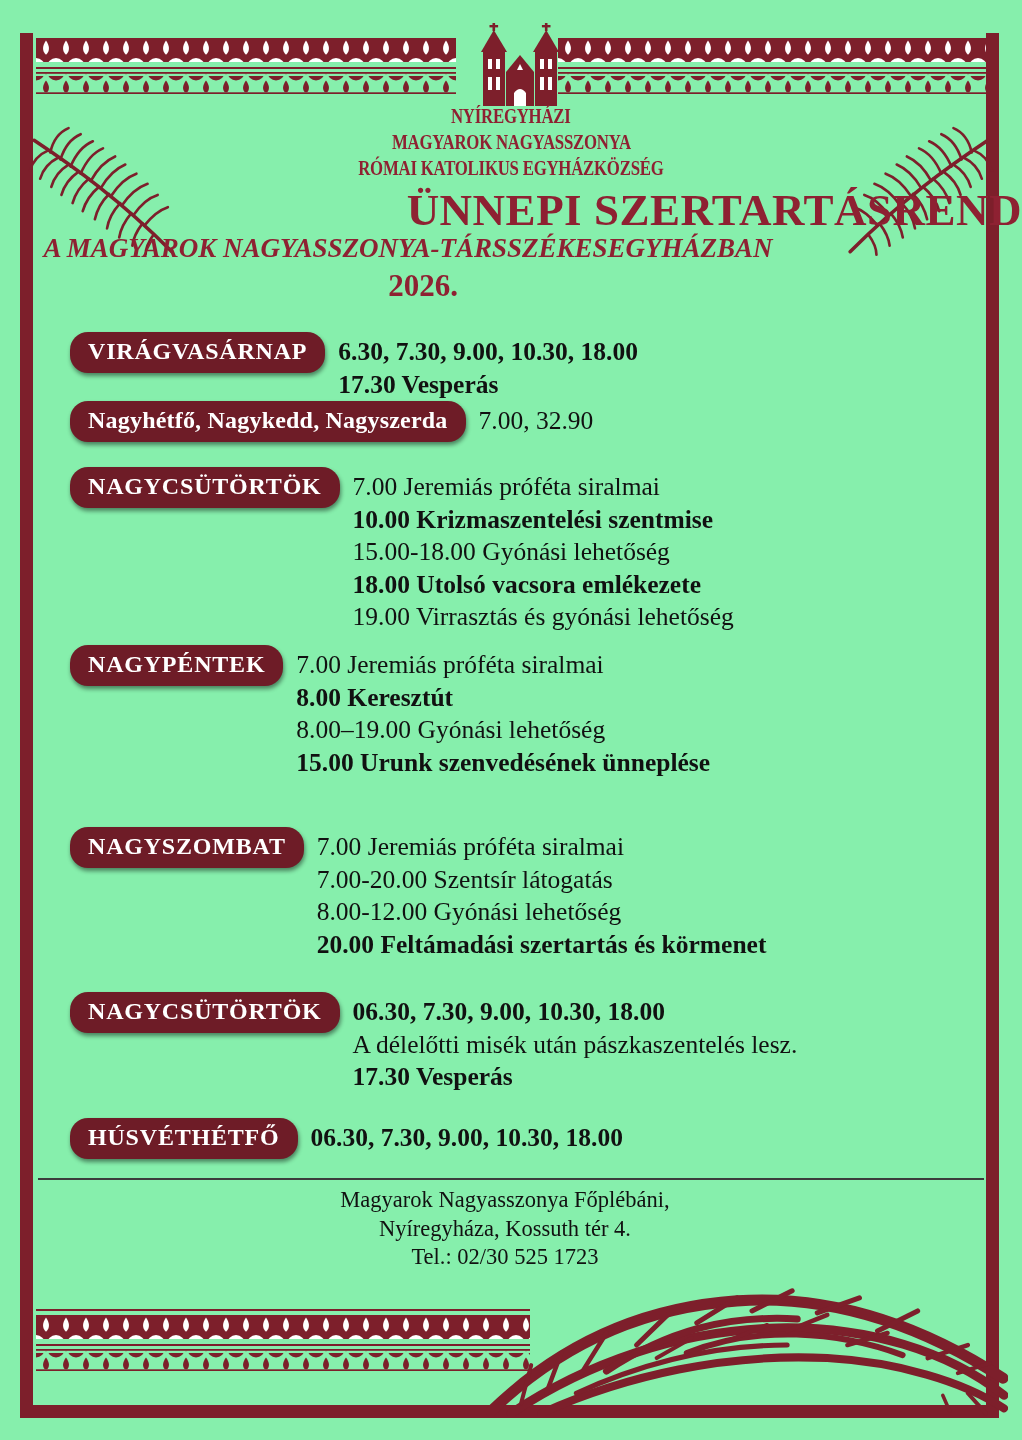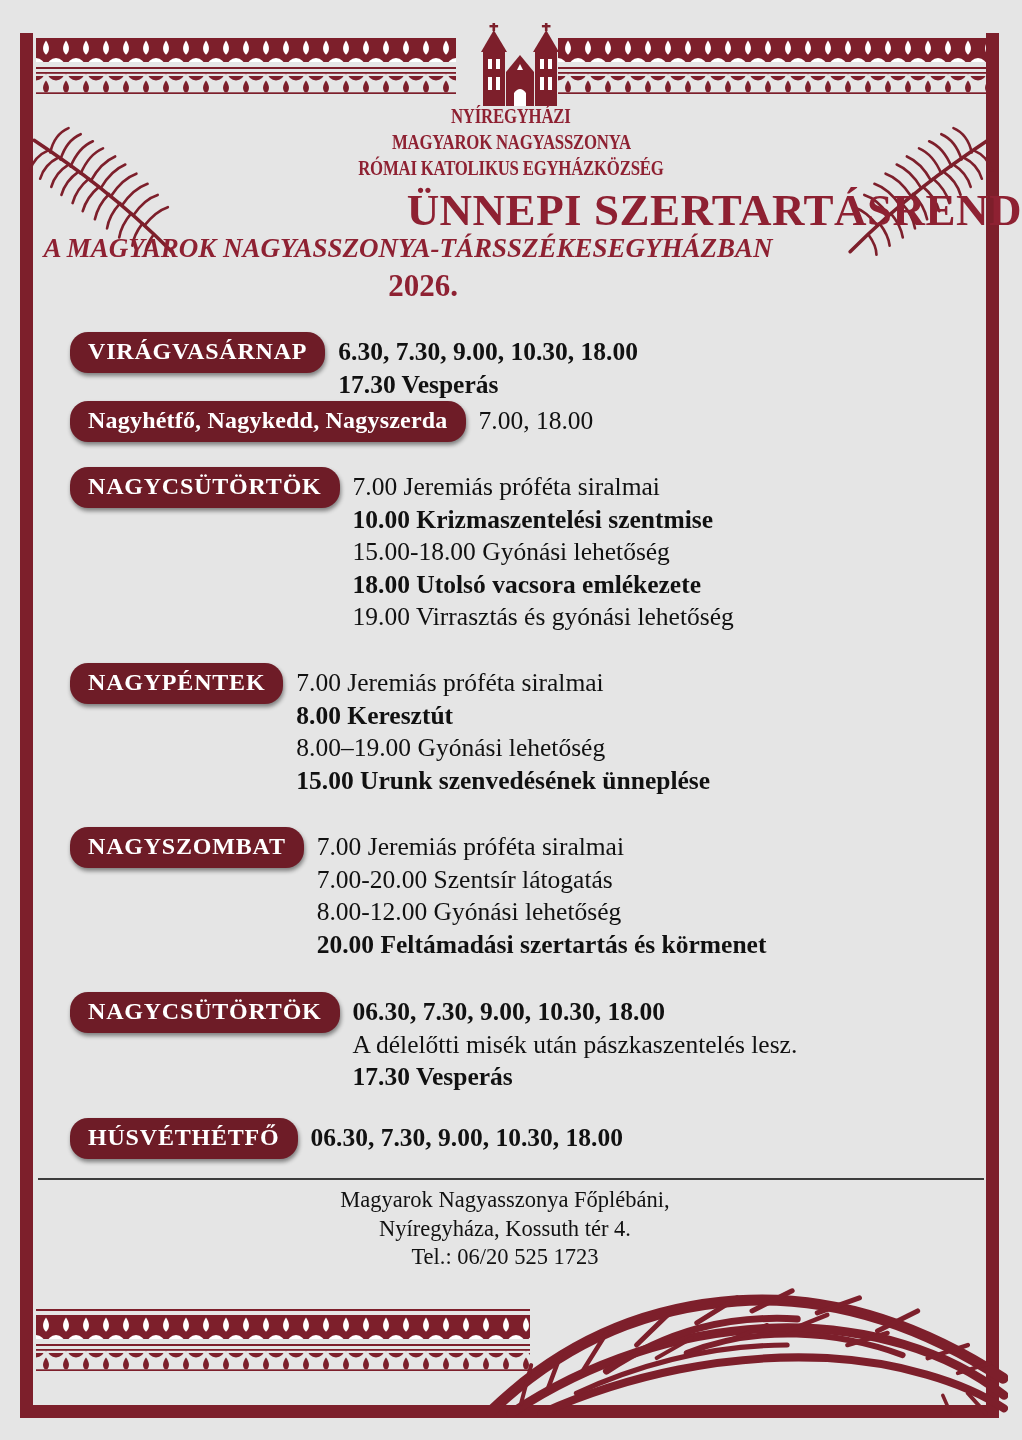--- a/index.html
+++ b/index.html
@@ -4,21 +4,21 @@
 <style>
   :root{
     --maroon:#7d1f2b;
     --badge:#6e1c27;
     --title:#8e2132;
     --ink:#111111;
   }
   *{box-sizing:border-box;}
   body{margin:0;background:#ffffff;}
   .page{
-    position:relative;width:1022px;height:1440px;background:#e5e5e5;overflow:hidden;
+    position:relative;width:1022px;height:1440px;background:#86efac;overflow:hidden;
     font-family:"Liberation Serif","DejaVu Serif",serif;color:var(--ink);
   }
   
   .frame{position:absolute;background:var(--maroon);}
   .frame-left{left:20px;top:33px;width:13px;height:1385px;}
   .frame-right{left:986px;top:33px;width:13px;height:1385px;}
   .frame-bottom{left:20px;top:1405px;width:979px;height:13px;}
   
   .ornament{position:absolute;height:58px;}
   .ornament svg{display:block;width:100%;height:56px;}
@@ -44,21 +44,21 @@
   .badge{
     background:var(--badge);color:#ffffff;font-weight:bold;white-space:nowrap;
     border-radius:18px;padding:6px 18px 8px;font-size:24px;letter-spacing:0.8px;
     box-shadow:1px 3px 4px rgba(0,0,0,0.45);
   }
   .badge.mixedcase{letter-spacing:0.2px;}
   .lines{padding-top:4px;}
   .line{font-size:25.5px;line-height:32.6px;white-space:nowrap;color:var(--ink);}
   .line.bold{font-weight:bold;}
   .line.italic{}
-  .s1{top:332px;} .s2{top:401px;} .s3{top:467px;} .s4{top:663px;}
+  .s1{top:332px;} .s2{top:401px;} .s3{top:467px;} .s4{top:645px;}
   .s5{top:827px;} .s6{top:992px;} .s7{top:1118px;}
   
   .divider{position:absolute;left:38px;top:1178px;width:946px;height:2px;background:#3c3c3c;}
   .footer{position:absolute;left:4px;top:1186px;width:1002px;text-align:center;
           font-size:22.5px;line-height:28.5px;color:var(--ink);}
   .thorns{position:absolute;left:486px;top:1252px;width:522px;height:164px;z-index:3;}
   .defs-holder{position:absolute;width:0;height:0;overflow:hidden;}
 </style>
 </head>
 <body>
@@ -207,21 +207,21 @@
     <span class="badge">VIRÁGVASÁRNAP</span>
     <div class="lines">
       <div class="line bold">6.30, 7.30, 9.00, 10.30, 18.00</div>
       <div class="line bold">17.30 Vesperás</div>
     </div>
   </div>
 
   <div class="section s2">
     <span class="badge mixedcase">Nagyhétfő, Nagykedd, Nagyszerda</span>
     <div class="lines">
-      <div class="line">7.00, 18.00</div>
+      <div class="line">7.00, 32.90</div>
     </div>
   </div>
 
   <div class="section s3">
     <span class="badge">NAGYCSÜTÖRTÖK</span>
     <div class="lines">
       <div class="line">7.00 Jeremiás próféta siralmai</div>
       <div class="line bold">10.00 Krizmaszentelési szentmise</div>
       <div class="line italic">15.00-18.00 Gyónási lehetőség</div>
       <div class="line bold">18.00 Utolsó vacsora emlékezete</div>
@@ -262,21 +262,21 @@
     <span class="badge">HÚSVÉTHÉTFŐ</span>
     <div class="lines">
       <div class="line bold">06.30, 7.30, 9.00, 10.30, 18.00</div>
     </div>
   </div>
 
   <div class="divider"></div>
   <div class="footer">
     <div>Magyarok Nagyasszonya Főplébáni,</div>
     <div>Nyíregyháza, Kossuth tér 4.</div>
-    <div>Tel.: 06/20 525 1723</div>
+    <div>Tel.: 02/30 525 1723</div>
   </div>
 
   <svg class="thorns" viewBox="0 0 520 162">
     <g stroke="#7d1f2b" fill="none" stroke-linecap="round">
       <path d="M5 158 C 70 95, 150 55, 250 48 C 340 42, 430 70, 515 125" stroke-width="11"></path>
       <path d="M25 160 C 100 110, 190 78, 290 75 C 380 73, 460 98, 516 142" stroke-width="9"></path>
       <path d="M55 160 C 140 122, 240 100, 340 105 C 410 109, 475 128, 516 155" stroke-width="8"></path>
       <path d="M120 118 C 180 78, 240 62, 310 66" stroke-width="7"></path>
       <path d="M200 100 C 270 72, 350 78, 415 102" stroke-width="6"></path>
       <path d="M90 140 C 160 108, 230 92, 300 92" stroke-width="5"></path>

